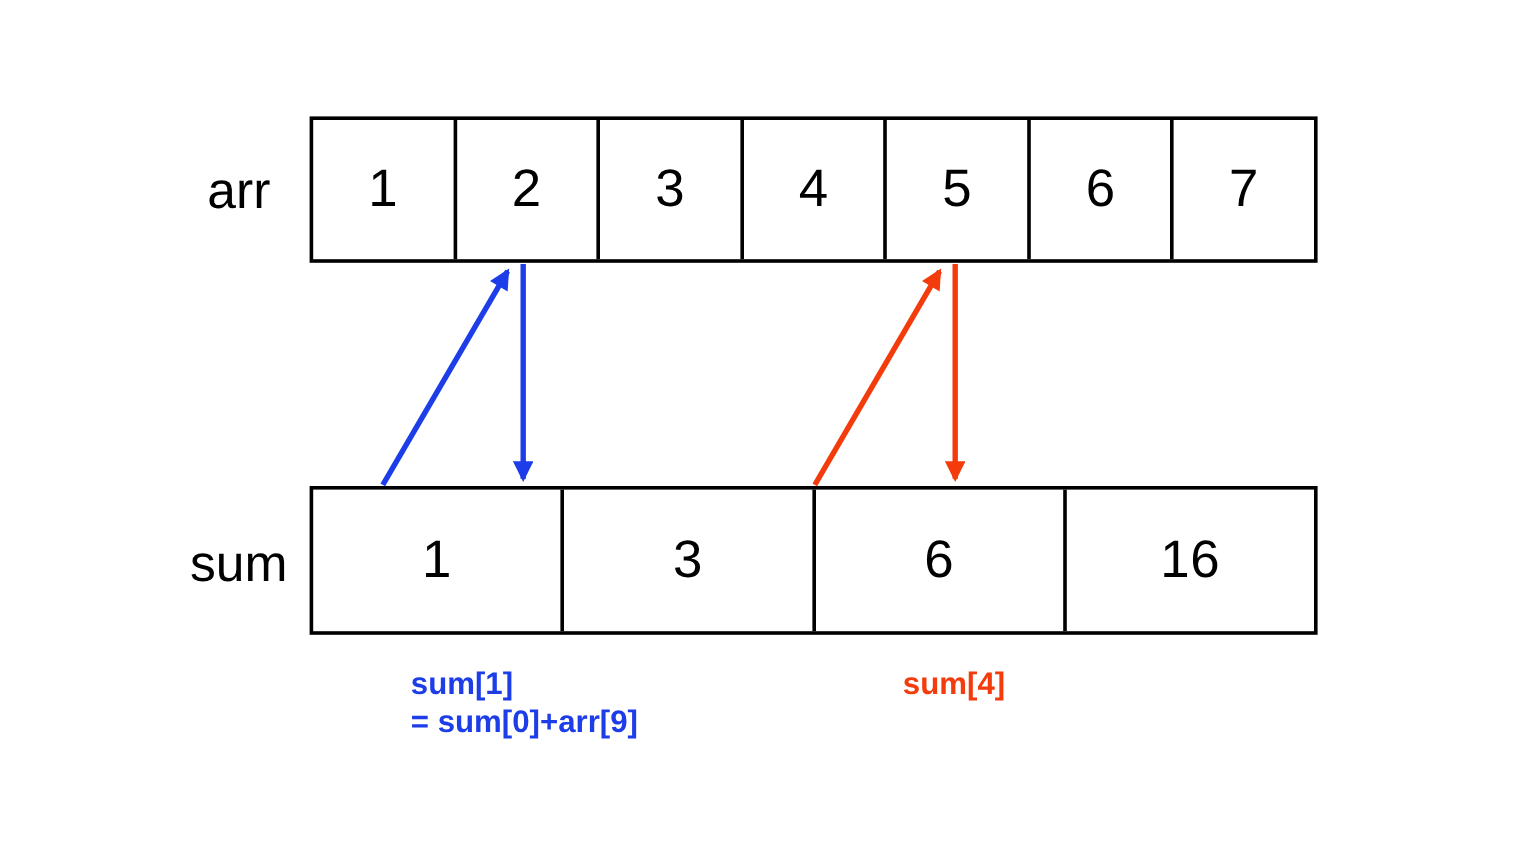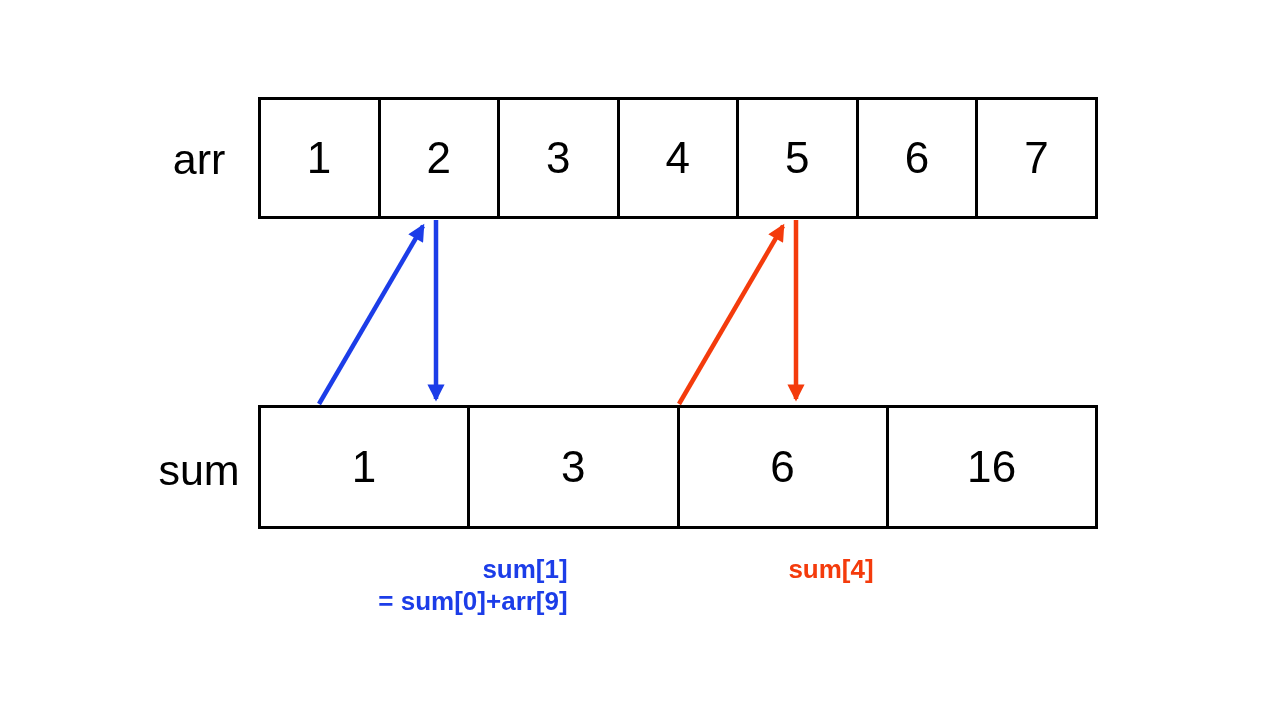--- a/index.html
+++ b/index.html
@@ -51,26 +51,25 @@
     position: absolute;
     left: 0; top: 0;
     width: 1281px;
     height: 715px;
     pointer-events: none;
   }
   .annotation {
     position: absolute;
     top: 553px;
     transform: translateX(-50%);
-    text-align: right;
+    text-align: left;
     font-size: 26px;
     font-weight: bold;
     line-height: 32px;
     white-space: nowrap;
-    margin-left: 36px;
   }
   #annotation-blue { left: 437px; color: #1c3de8; }
   #annotation-red  { left: 795px; color: #f43b0c; }
 </style>
 </head>
 <body>
 
 <div id="canvas">
 
   <div class="row-label" id="arr-label">arr</div>

